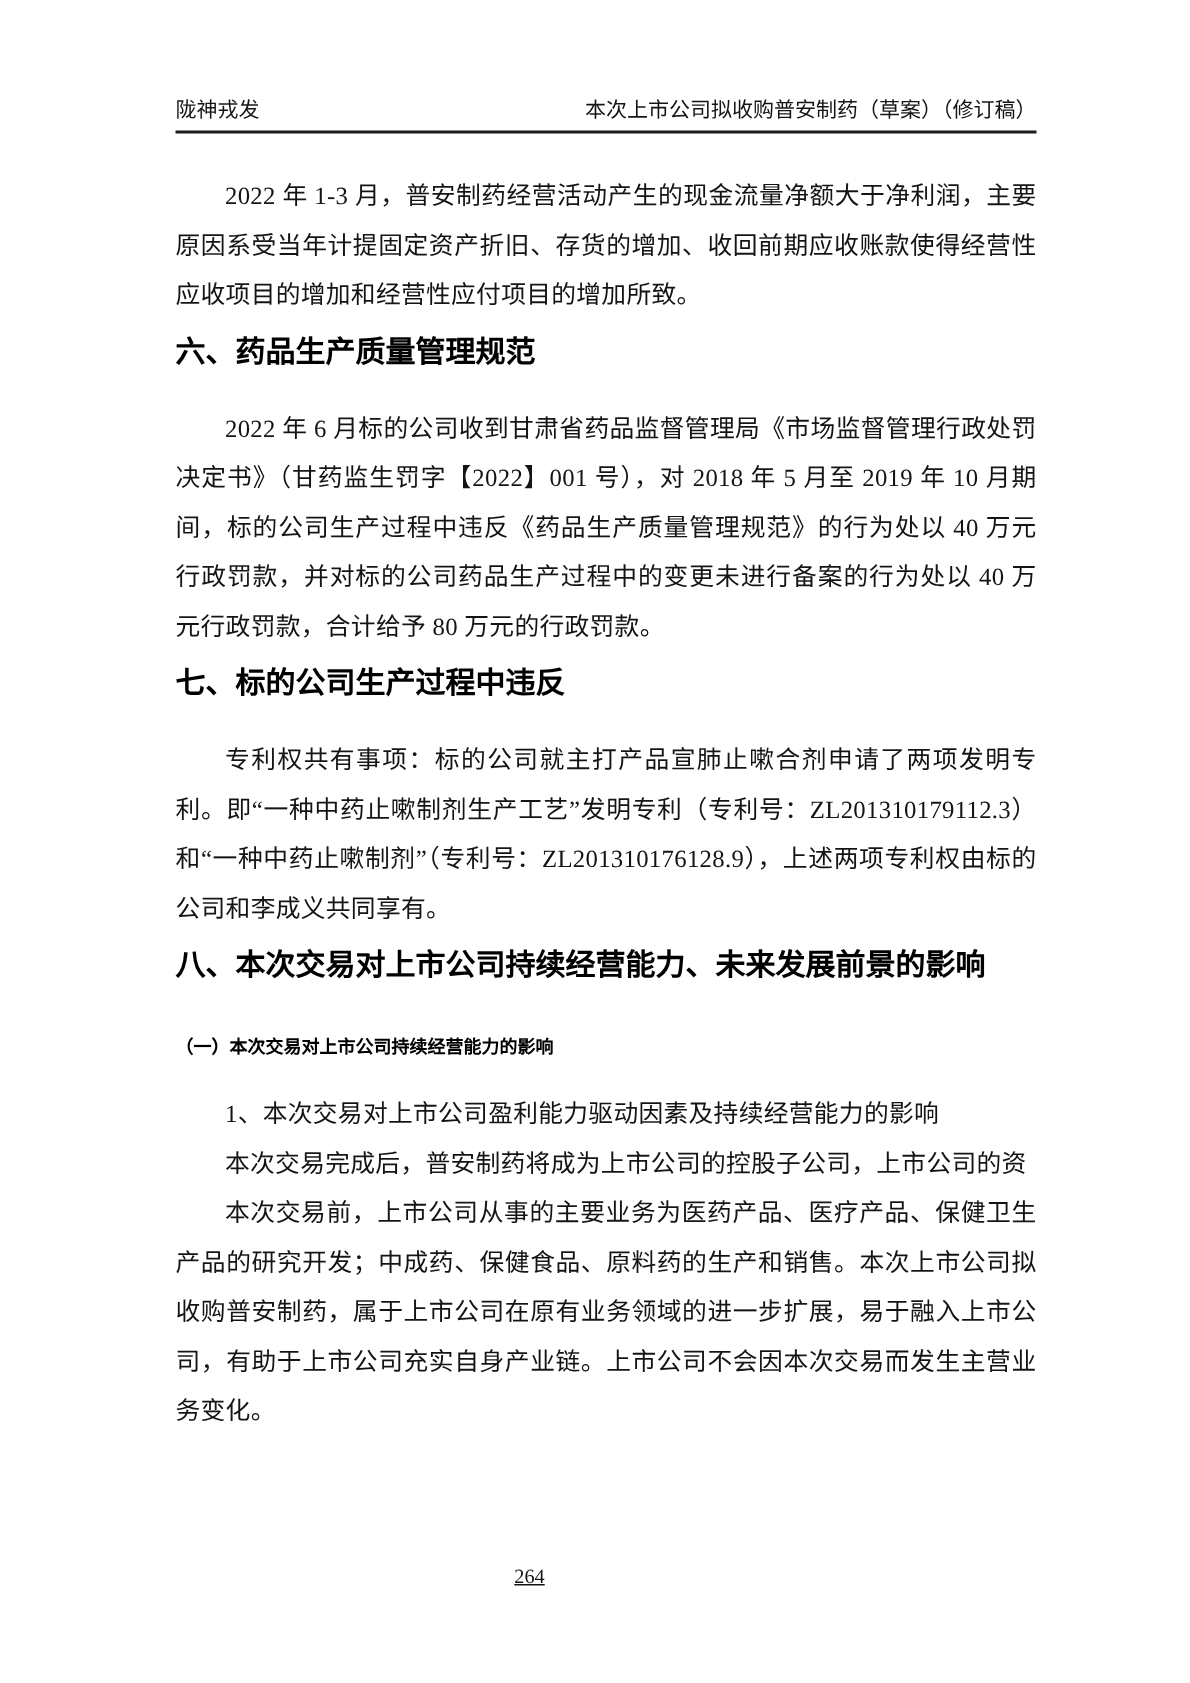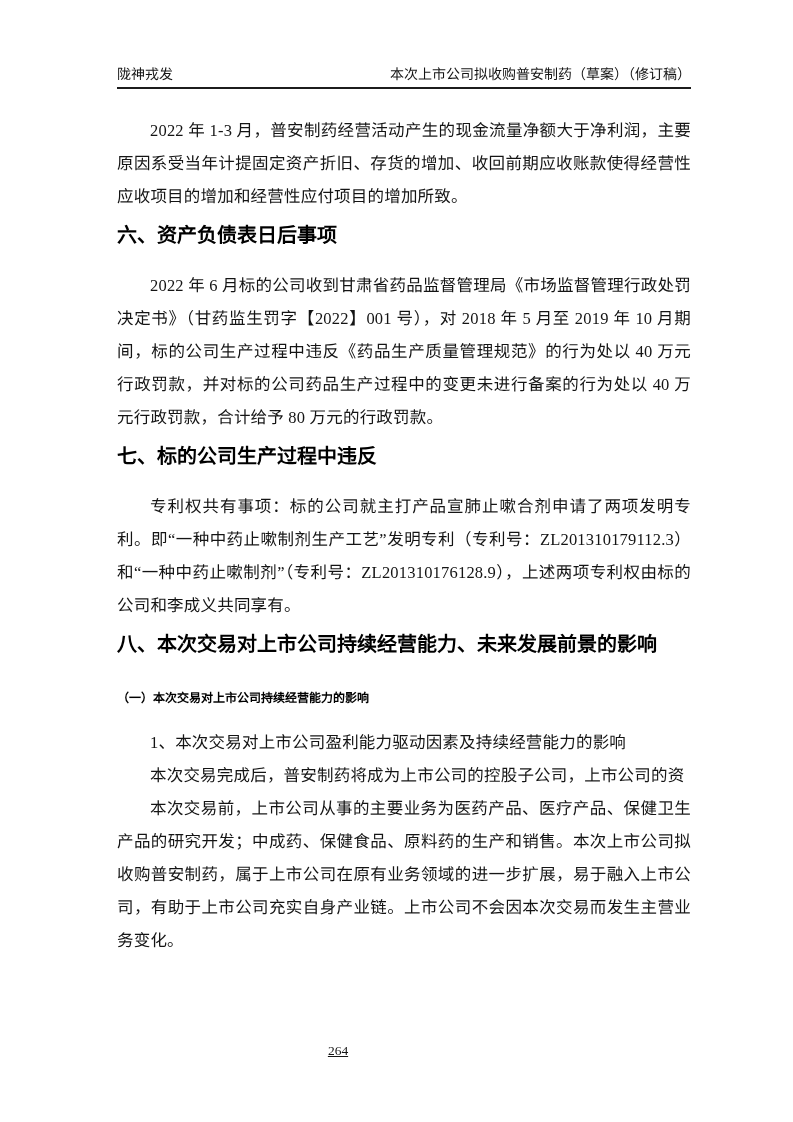--- a/index.html
+++ b/index.html
@@ -61,21 +61,21 @@
     font-family: Liberation Mono, monospace;
     font-weight: bold;
     font-size: 12px;
     line-height: 24px;
     color: #000000;
   }
   
   .page-footer {
     position: absolute;
     top: 1034px;
-    left: 1px;
+    left: 16px;
     width: 674px;
     text-align: center;
     font-size: 13.5px;
     line-height: 33px;
     color: #141414;
     text-decoration: underline;
   }
 </style>
 </head>
 <body>
@@ -83,21 +83,21 @@
 <div class="page">
   <div class="content">
 
     <div class="running-header">
       <span class="left">陇神戎发</span>
       <span class="right">本次上市公司拟收购普安制药（草案）（修订稿）</span>
     </div>
 
     <p class="body indent first">2022 年 1-3 月，普安制药经营活动产生的现金流量净额大于净利润，主要原因系受当年计提固定资产折旧、存货的增加、收回前期应收账款使得经营性应收项目的增加和经营性应付项目的增加所致。</p>
 
-    <h1 class="sec">六、资产负债表日后事项</h1>
+    <h1 class="sec">六、药品生产质量管理规范</h1>
 
     <p class="body indent">2022 年 6 月标的公司收到甘肃省药品监督管理局《市场监督管理行政处罚决定书》（甘药监生罚字【2022】001 号），对 2018 年 5 月至 2019 年 10 月期间，标的公司生产过程中违反《药品生产质量管理规范》的行为处以 40 万元行政罚款，并对标的公司药品生产过程中的变更未进行备案的行为处以 40 万元行政罚款，合计给予 80 万元的行政罚款。</p>
 
 
     <h1 class="sec">七、标的公司生产过程中违反</h1>
 
     <p class="body indent">专利权共有事项：标的公司就主打产品宣肺止嗽合剂申请了两项发明专利。即“一种中药止嗽制剂生产工艺”发明专利（专利号：ZL201310179112.3）和“一种中药止嗽制剂”（专利号：ZL201310176128.9），上述两项专利权由标的公司和李成义共同享有。</p>
 
     <h1 class="sec">八、本次交易对上市公司持续经营能力、未来发展前景的影响</h1>
 

